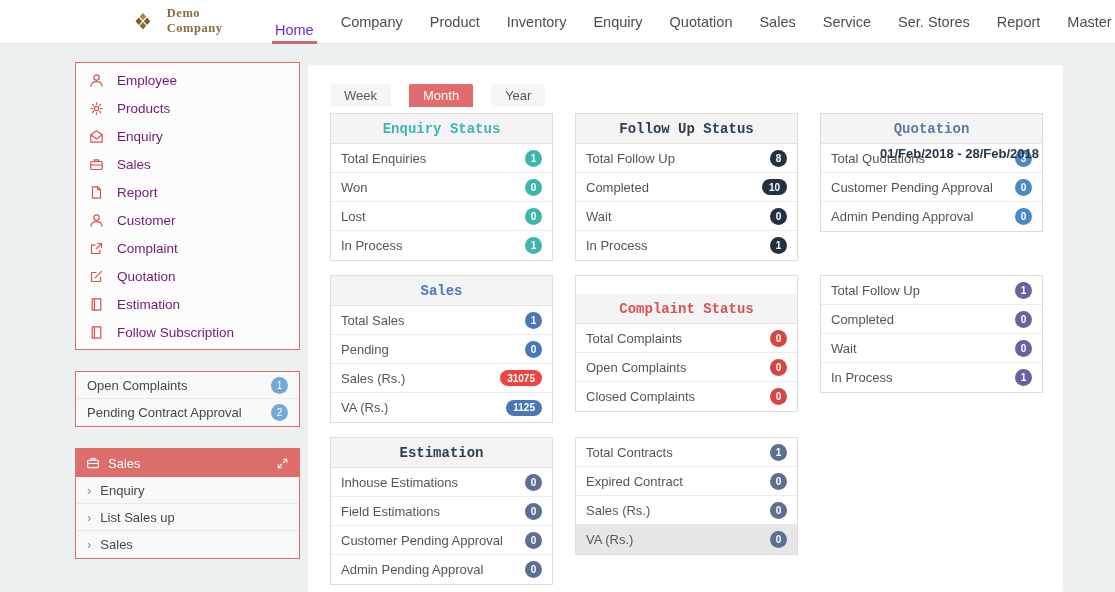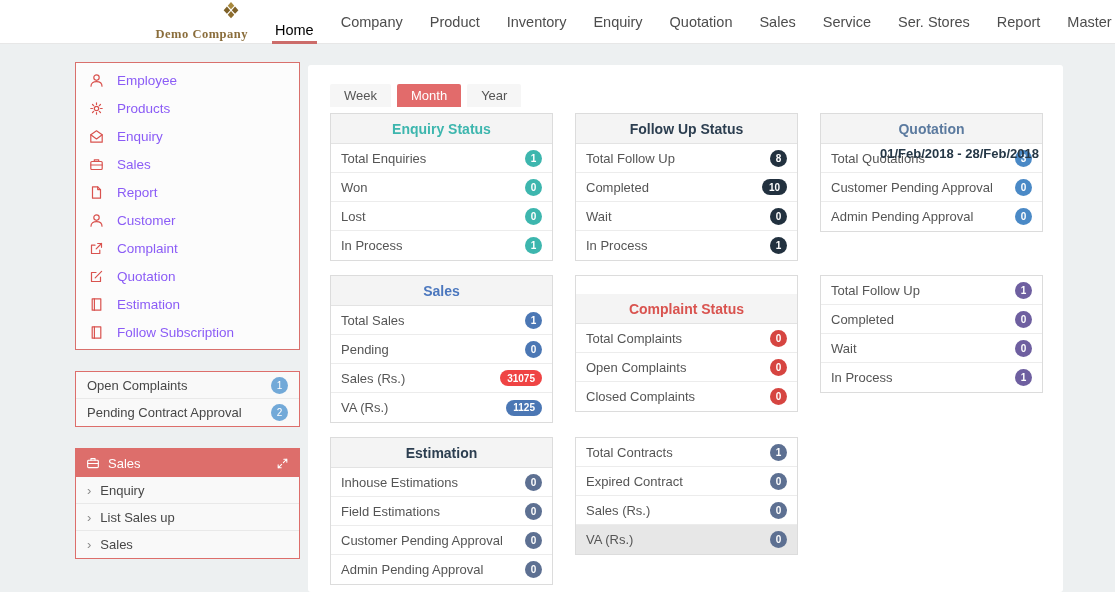--- a/index.html
+++ b/index.html
@@ -10,43 +10,43 @@
     font-family:"Liberation Sans", sans-serif;
     color:#4d4d4d;
   }
   
   .navbar {
     position:absolute; top:0; left:0; width:1115px; height:44px;
     background:#fff; border-bottom:1px solid #e7e7e7;
   }
   .brand {
     position:absolute; left:128px; top:2px; width:120px; height:40px;
-    display:flex; flex-direction:column; align-items:flex-end; justify-content:center;gap:9px;
+    display:flex; flex-direction:row; align-items:center; justify-content:center;gap:9px;
   }
   .brand-name {
     font-family:"Liberation Serif", serif; font-size:12.5px; letter-spacing:.5px;
     color:#8a6d3b; font-weight:bold; margin-top:-2px;
   }
   .nav-menu {
     position:absolute; left:272px; top:0; height:44px;
     display:flex; align-items:stretch; gap:21px;
   }
   .nav-item {
     display:flex; align-items:center; height:44px; padding:0 3px;
     font-size:14.5px; color:#4d4d4d; cursor:pointer; white-space:nowrap;
   }
-  .nav-item.active { color:#000000; border-bottom:3px solid #cc6c6a; padding-top:19px; }
+  .nav-item.active { color:#6d28d9; border-bottom:3px solid #cc6c6a; padding-top:19px; }
   
   .sidebar { position:absolute; left:75px; top:62px; width:225px; }
   .side-menu {
     background:#fcfcfc; border:1px solid #d9706c; padding:3px 0;
   }
   .side-item {
     height:28px; display:flex; align-items:center; padding:0 13px;
-    font-size:13.5px; color:#8b5cf6; cursor:pointer;
+    font-size:13.5px; color:#701a75; cursor:pointer;
   }
   .side-icon { width:15px; height:15px; margin-right:13px; color:#d9534f; flex:0 0 15px; }
   .side-icon svg, .p-icon svg, .x-icon svg {
     width:100%; height:100%; fill:none; stroke:currentColor;
     stroke-width:1.2; stroke-linecap:round; stroke-linejoin:round;
   }
   .panel { margin-top:21px; border:1px solid #dd6e6b; background:#f9f9f9; }
   .panel-head {
     height:28px; background:#dd6e6b; color:#fff; display:flex; align-items:center;
     padding:0 10px; font-size:13px;
@@ -63,40 +63,40 @@
   .r-badge {
     margin-left:auto; min-width:17px; height:17px; border-radius:9px;
     display:inline-flex; align-items:center; justify-content:center;
     color:#fff; font-size:10px; padding:0 4px;
   }
   
   .main-panel {
     position:absolute; left:308px; top:65px; width:755px; height:527px;
     background:#fff; border-radius:3px;
   }
-  .tabs { display:flex; margin:19px 13px 0 22px; gap:6px; }
+  .tabs { display:flex; margin:19px 13px 0 22px; gap:18px; }
   .tab {
     height:23px; padding:0 14px; display:flex; align-items:center;
     font-size:13px; color:#555; background:#f6f6f6; cursor:pointer;
     border-radius:2px 2px 0 0;
   }
   .tab.active { background:#e26b6b; color:#fff; }
   .date-range {
     position:absolute; right:24px; top:81px; font-size:13px; font-weight:bold; color:#253746;
   }
   .cards {
     margin:6px 0 0 22px;
     display:grid; grid-template-columns:repeat(3,223px);
     column-gap:22px; row-gap:14px; align-items:start;
   }
   .card { background:#fff; border:1px solid #dcdcdc; }
   .card-head {
     height:30px; background:#f4f4f4; border-bottom:1px solid #e3e3e3;
     display:flex; align-items:center; justify-content:center;
-    font-size:14px; font-weight:bold;
+    font-size:14px; font-weight:bold;font-family:Liberation Mono, monospace;
   }
   .card-row {
     height:29px; display:flex; align-items:center; justify-content:space-between;
     padding:0 10px; font-size:13px; color:#555;
     border-bottom:1px solid #ececec;
   }
   .card-row:last-child { border-bottom:none; }
   .card-row.shaded { background:#e7e7e7; }
   .badge {
     min-width:17px; height:17px; border-radius:9px;

